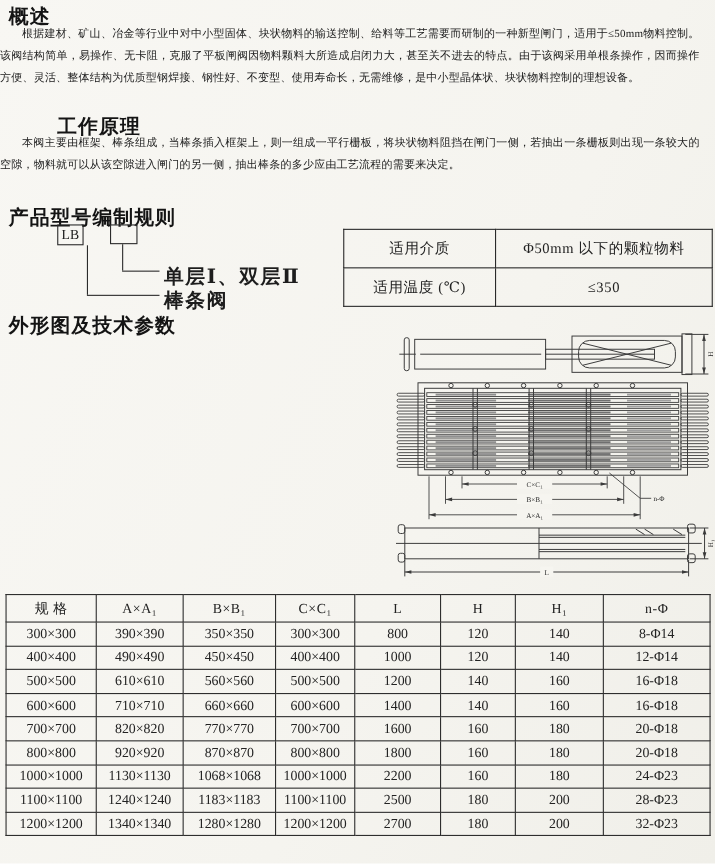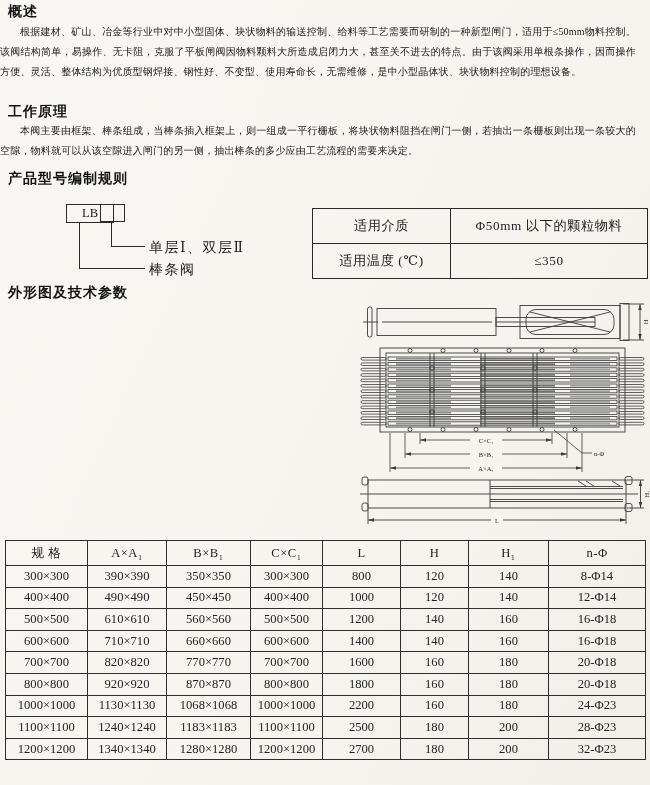--- a/index.html
+++ b/index.html
@@ -1,27 +1,27 @@
 <!DOCTYPE html>
 <html><head>
 <meta charset="utf-8">
 <style>
   * { margin:0; padding:0; box-sizing:border-box; }
   body { width:650px; font-family:"Liberation Serif","DejaVu Serif",serif; color:#222; }
   .page { position:relative; width:650px; height:785px; overflow:hidden;
           background:linear-gradient(115deg,#f8f7f3 0%,#f5f4ef 60%,#f0efe9 100%); }
   .h { position:absolute; left:8px; font-family:"Liberation Sans","DejaVu Sans",sans-serif;
-       font-weight:700; font-size:14px; color:#141414; letter-spacing:1px; }
+       font-weight:700; font-size:18px; color:#141414; letter-spacing:1px; }
   .para { position:absolute; left:0; width:636px; font-size:10px; line-height:20px;
           text-align:justify; text-indent:2em; letter-spacing:0.2px; color:#202020; }
   .box { position:absolute; border:1.4px solid #2b2b2b; text-align:center;
          font-size:12.5px; color:#1a1a1a; }
   .vl { position:absolute; width:0; border-left:1.2px solid #2b2b2b; }
   .hl { position:absolute; height:0; border-top:1.2px solid #2b2b2b; }
-  .blabel { position:absolute; font-size:14px; letter-spacing:1.5px; color:#1d1d1d; }
+  .blabel { position:absolute; font-size:18px; letter-spacing:1.5px; color:#1d1d1d;font-weight:bold; }
   table { border-collapse:collapse; }
   .suit { position:absolute; left:312px; top:208px; width:336px; table-layout:fixed;
           border:1.8px solid #242424;padding-left:33px; }
   .suit td { border:1.3px solid #2a2a2a; text-align:center; vertical-align:middle;
              font-size:13.2px; height:35px; letter-spacing:0.6px; }
   .spec { position:absolute; left:5px; top:540px; width:641px; table-layout:fixed;
           border:1.8px solid #242424; font-size:12.6px;padding-left:44px; }
   .spec th, .spec td { border:1px solid #2e2e2e; text-align:center; vertical-align:middle;
           font-weight:400; height:21.6px; padding:0; white-space:nowrap; color:#222; }
   .spec thead th { height:25px; letter-spacing:0.5px; }
@@ -29,27 +29,27 @@
   .t { font-size:6.5px; fill:#2a2a2a; font-family:"Liberation Serif","DejaVu Serif",serif; }
 </style>
 </head>
 <body>
 
 <div class="page">
 
   <div class="h" style="top:3px;">概述</div>
   <div class="para" style="top:22px;">根据建材、矿山、冶金等行业中对中小型固体、块状物料的输送控制、给料等工艺需要而研制的一种新型闸门，适用于≤50mm物料控制。该阀结构简单，易操作、无卡阻，克服了平板闸阀因物料颗料大所造成启闭力大，甚至关不进去的特点。由于该阀采用单根条操作，因而操作方便、灵活、整体结构为优质型钢焊接、钢性好、不变型、使用寿命长，无需维修，是中小型晶体状、块状物料控制的理想设备。</div>
 
-  <div class="h" style="top:103px;">工作原理</div>
+  <div class="h" style="top:103px;margin-left:44px;">工作原理</div>
   <div class="para" style="top:121px;">本阀主要由框架、棒条组成，当棒条插入框架上，则一组成一平行栅板，将块状物料阻挡在闸门一侧，若抽出一条栅板则出现一条较大的空隙，物料就可以从该空隙进入闸门的另一侧，抽出棒条的多少应由工艺流程的需要来决定。</div>
 
-  <div class="h" style="top:170px;">产品型号编制规则</div>
+  <div class="h" style="top:186px;">产品型号编制规则</div>
 
   <div>
-    <div class="box" style="left:66px; top:204px; width:48px; height:19px; line-height:16px;">LB</div>
+    <div class="box" style="left:52px; top:204px; width:24px; height:19px; line-height:16px;">LB</div>
     <div class="box" style="left:100px; top:204px; width:25px; height:18px;"></div>
     <div class="vl" style="left:111px; top:222px; height:24px;"></div>
     <div class="hl" style="left:111px; top:246px; width:34px;"></div>
     <div class="blabel" style="left:149px; top:239px;">单层Ⅰ、双层Ⅱ</div>
     <div class="vl" style="left:79px; top:223px; height:45px;"></div>
     <div class="hl" style="left:79px; top:268px; width:66px;"></div>
     <div class="blabel" style="left:149px; top:261px;text-align:right;">棒条阀</div>
   </div>
 
   <table class="suit">

